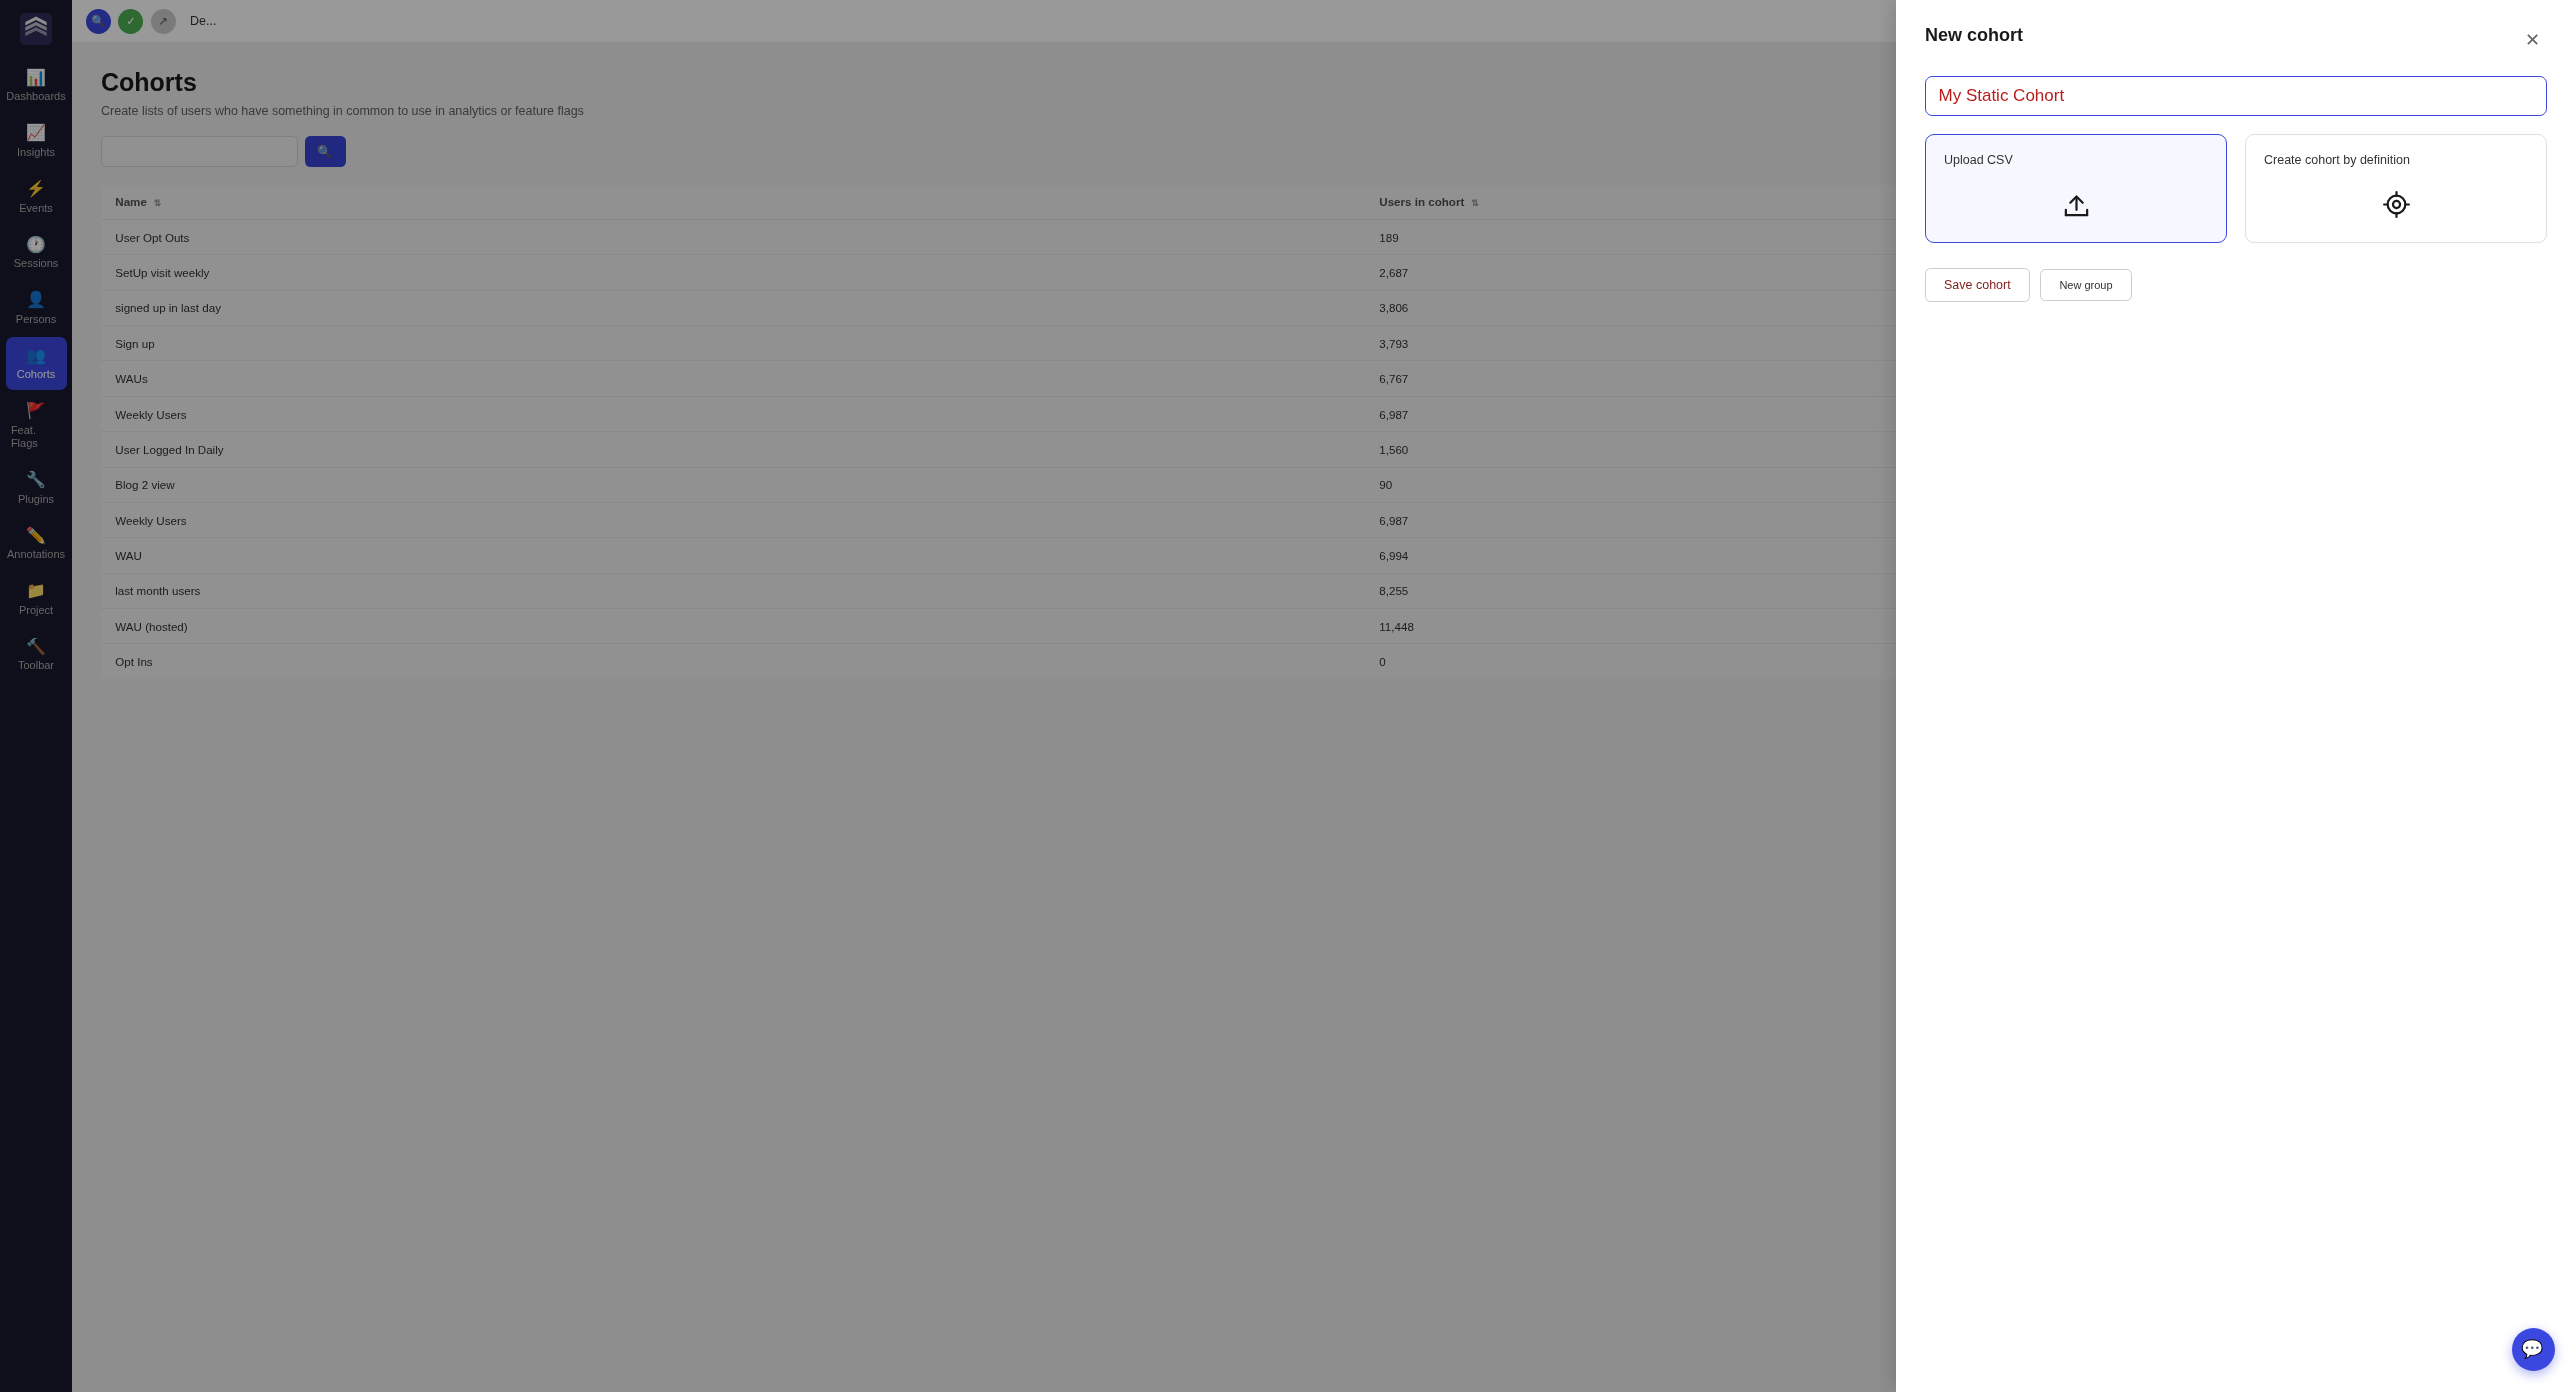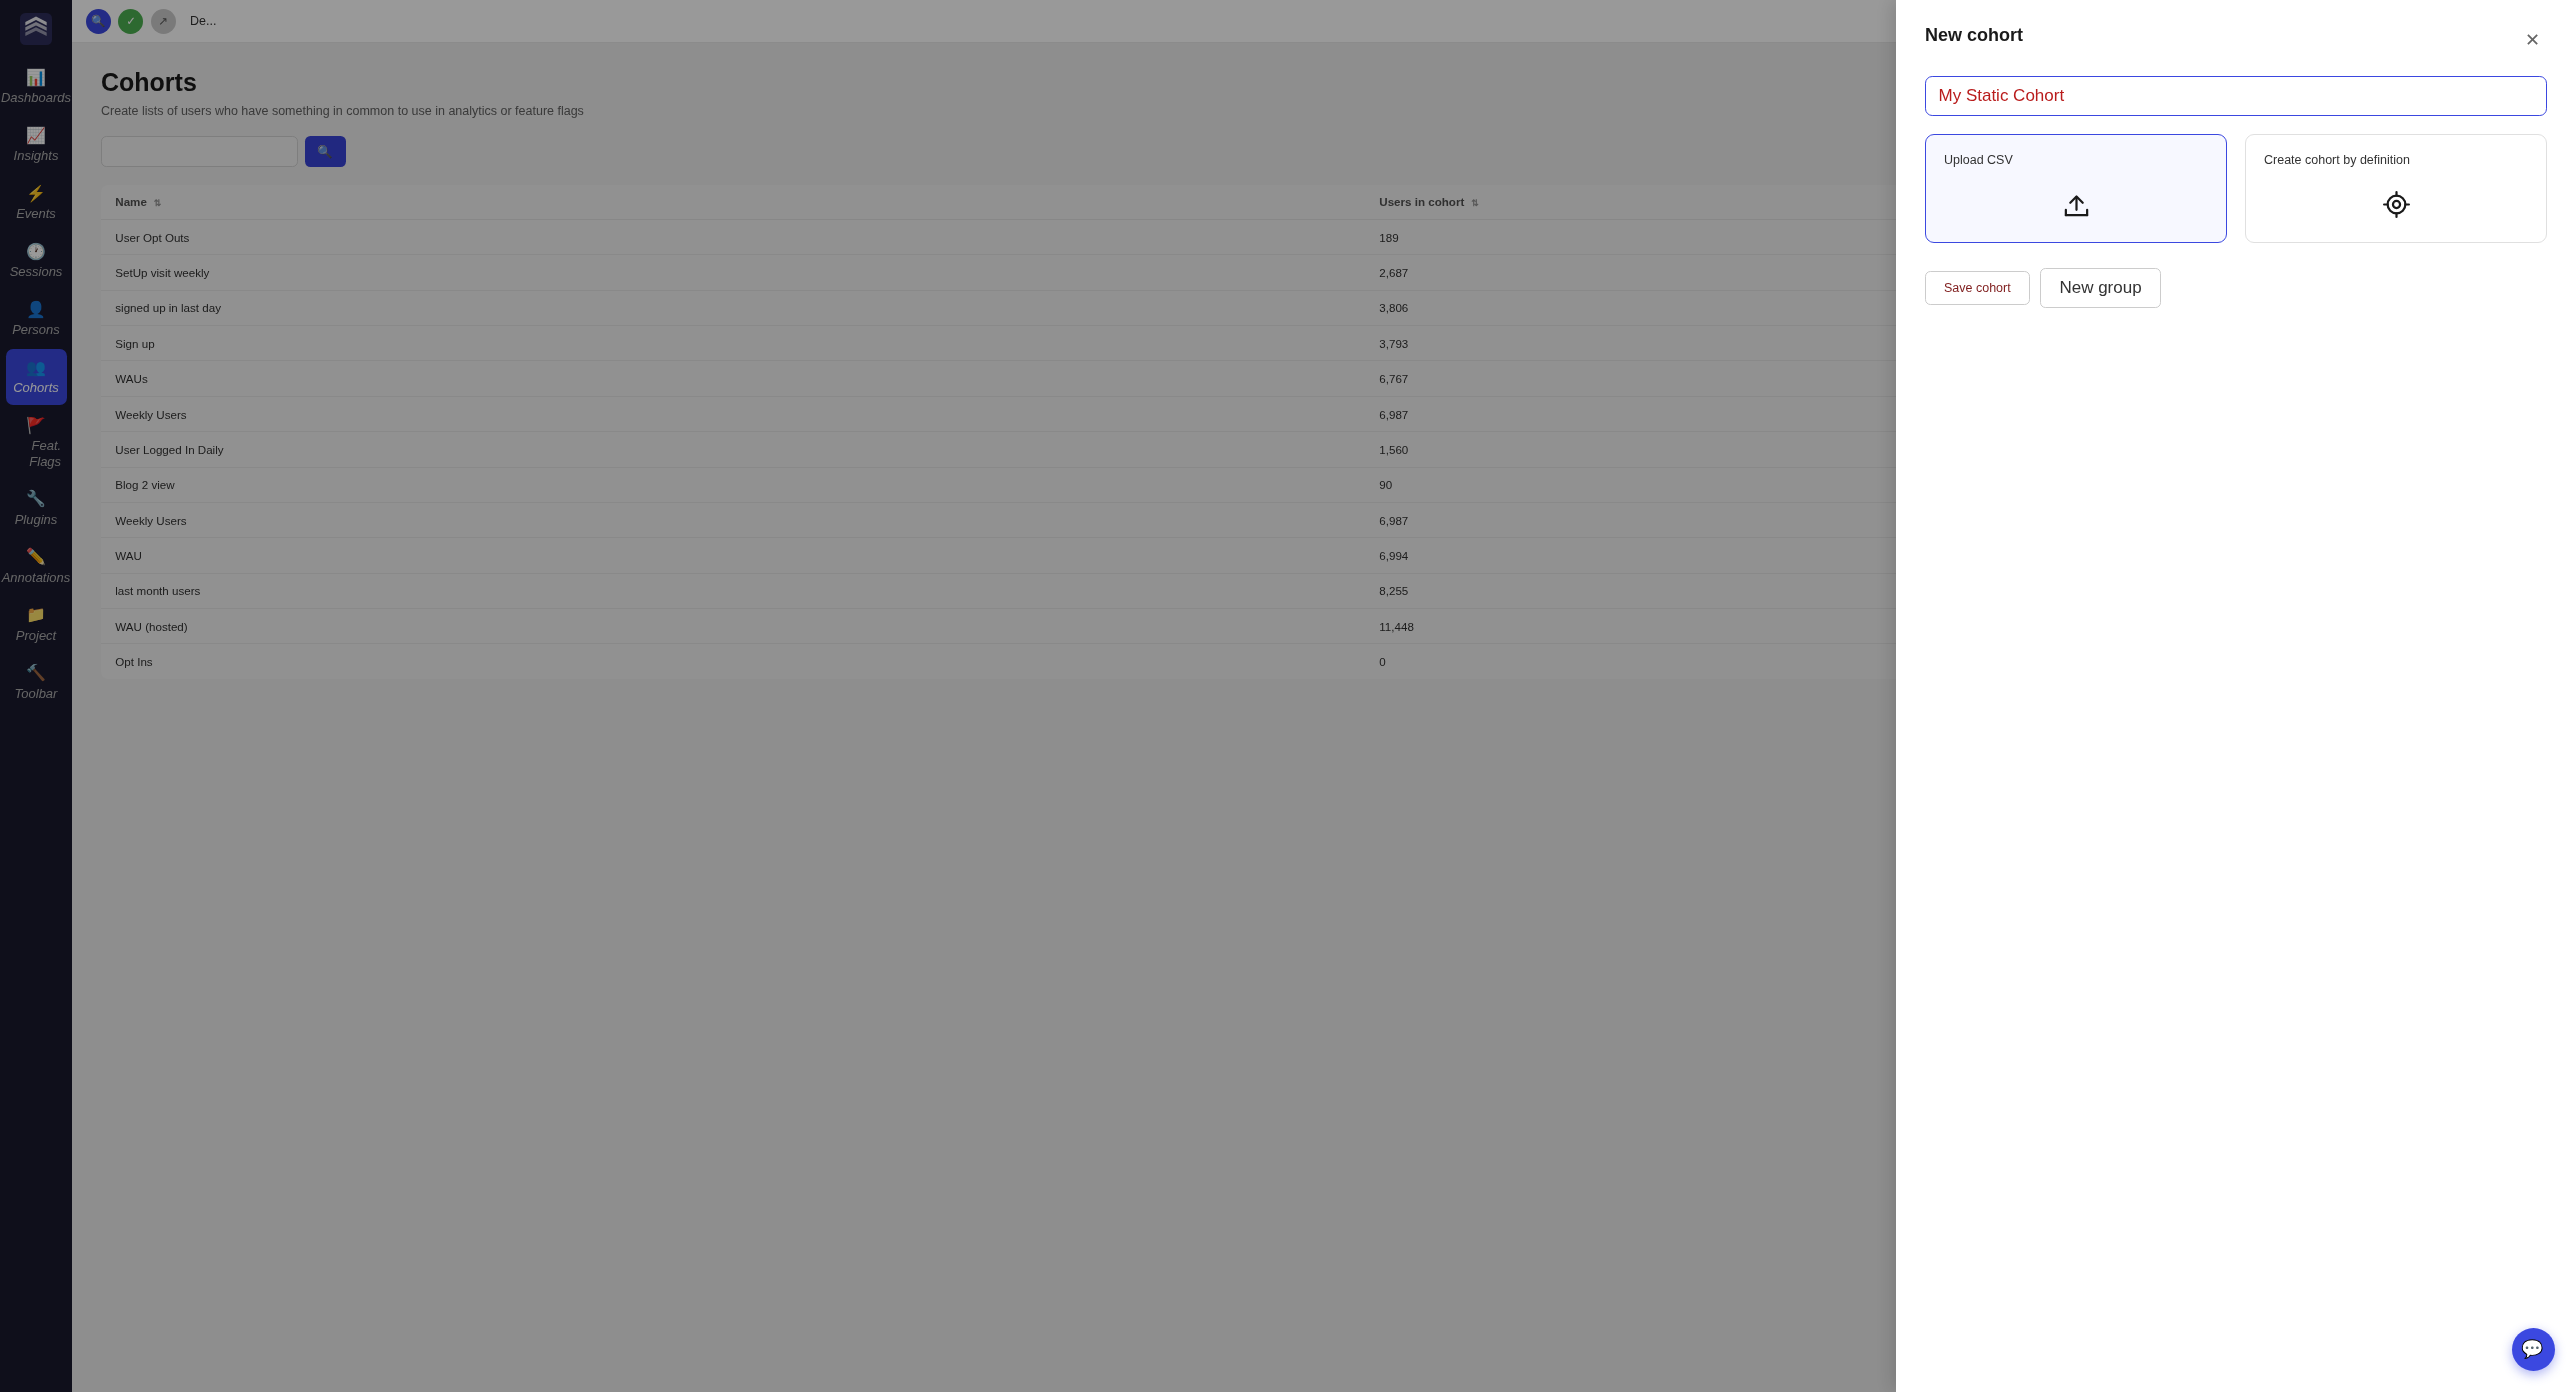--- a/index.html
+++ b/index.html
@@ -34,21 +34,21 @@
       border-radius: 7.2px;
       margin: 1.8px 5.4px;
       width: 61px;
       color: #aaa;
       font-size: 9.8px;
       gap: 3.6px;
       transition: background 0.15s;
     }
     .sidebar-item.active { background: #3b48e0; color: #fff; }
     .sidebar-item .icon { font-size: 16px; }
-    .sidebar-item .label { font-size: 13px; text-align: right; line-height: 1.2; font-style: italic; }
+    .sidebar-item .label { font-size: 11px; text-align: left; line-height: 1.2; }
 
     
     .main {
       flex: 1;
       display: flex;
       flex-direction: column;
       overflow: hidden;
       position: relative;
     }
 
@@ -237,21 +237,21 @@
       border-radius: 5.4px;
       font-size: 12.5px;
       cursor: pointer;
       color: #7f1d1d;
     }
     .btn-new-group {
       padding: 9px 18px;
       border: 0.9px solid #ccc;
       background: #fff;
       border-radius: 5.4px;
-      font-size: 17px;
+      font-size: 11px;
       cursor: pointer;
       color: #333;
       font-weight: 500;
     }
 
     
     .chat-bubble {
       position: fixed;
       bottom: 21.5px;
       right: 21.5px;

